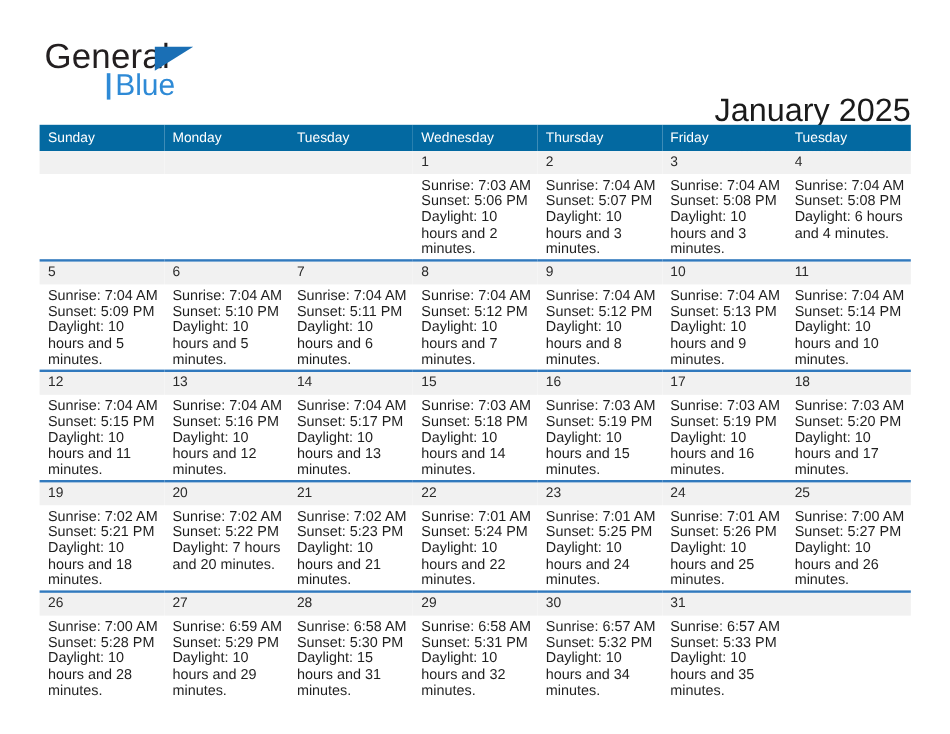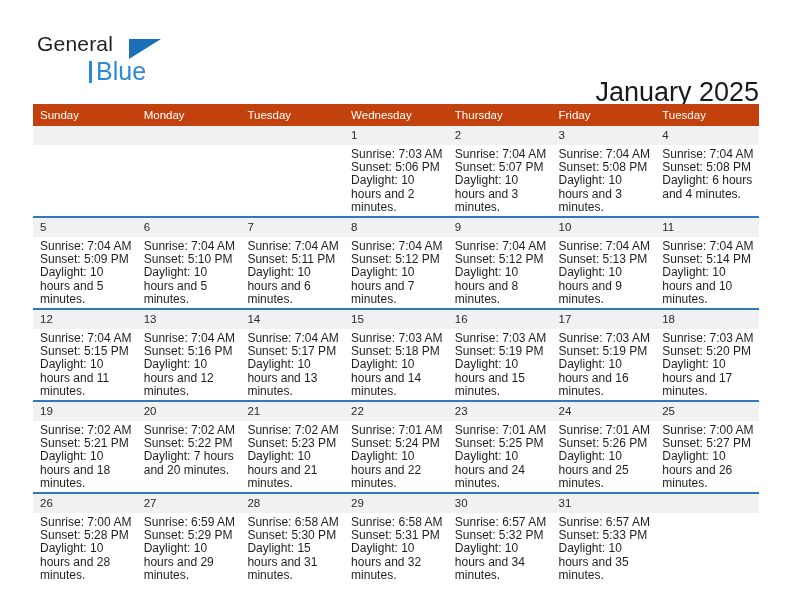--- a/index.html
+++ b/index.html
@@ -33,21 +33,21 @@
     position: absolute;
     left: 0;
     top: 0;
     width: 300px;
     height: 60px;
   }
   .brand-general {
     position: absolute;
     left: 4px;
     top: 4px;
-    font-size: 21px;
+    font-size: 29px;
     letter-spacing: 0.2px;
     color: #231f20;
     font-family: "Liberation Sans", sans-serif;
   }
   .brand-triangle {
     position: absolute;
     left: 96px;
     top: 11px;
     width: 0;
     height: 0;
@@ -95,21 +95,21 @@
   
   .cal {
     position: absolute;
     left: 33px;
     top: 104px;
     width: 726px;
     border-collapse: collapse;
     table-layout: fixed;
   }
   .cal th {
-    background: #c2410c;
+    background: #0369a1;
     color: #ffffff;
     font-size: 11.5px;
     font-weight: normal;
     text-align: left;
     padding: 5px 0 5px 7px;
     height: 12px;
     border: none;
   }
   .cal td {
     vertical-align: top;

